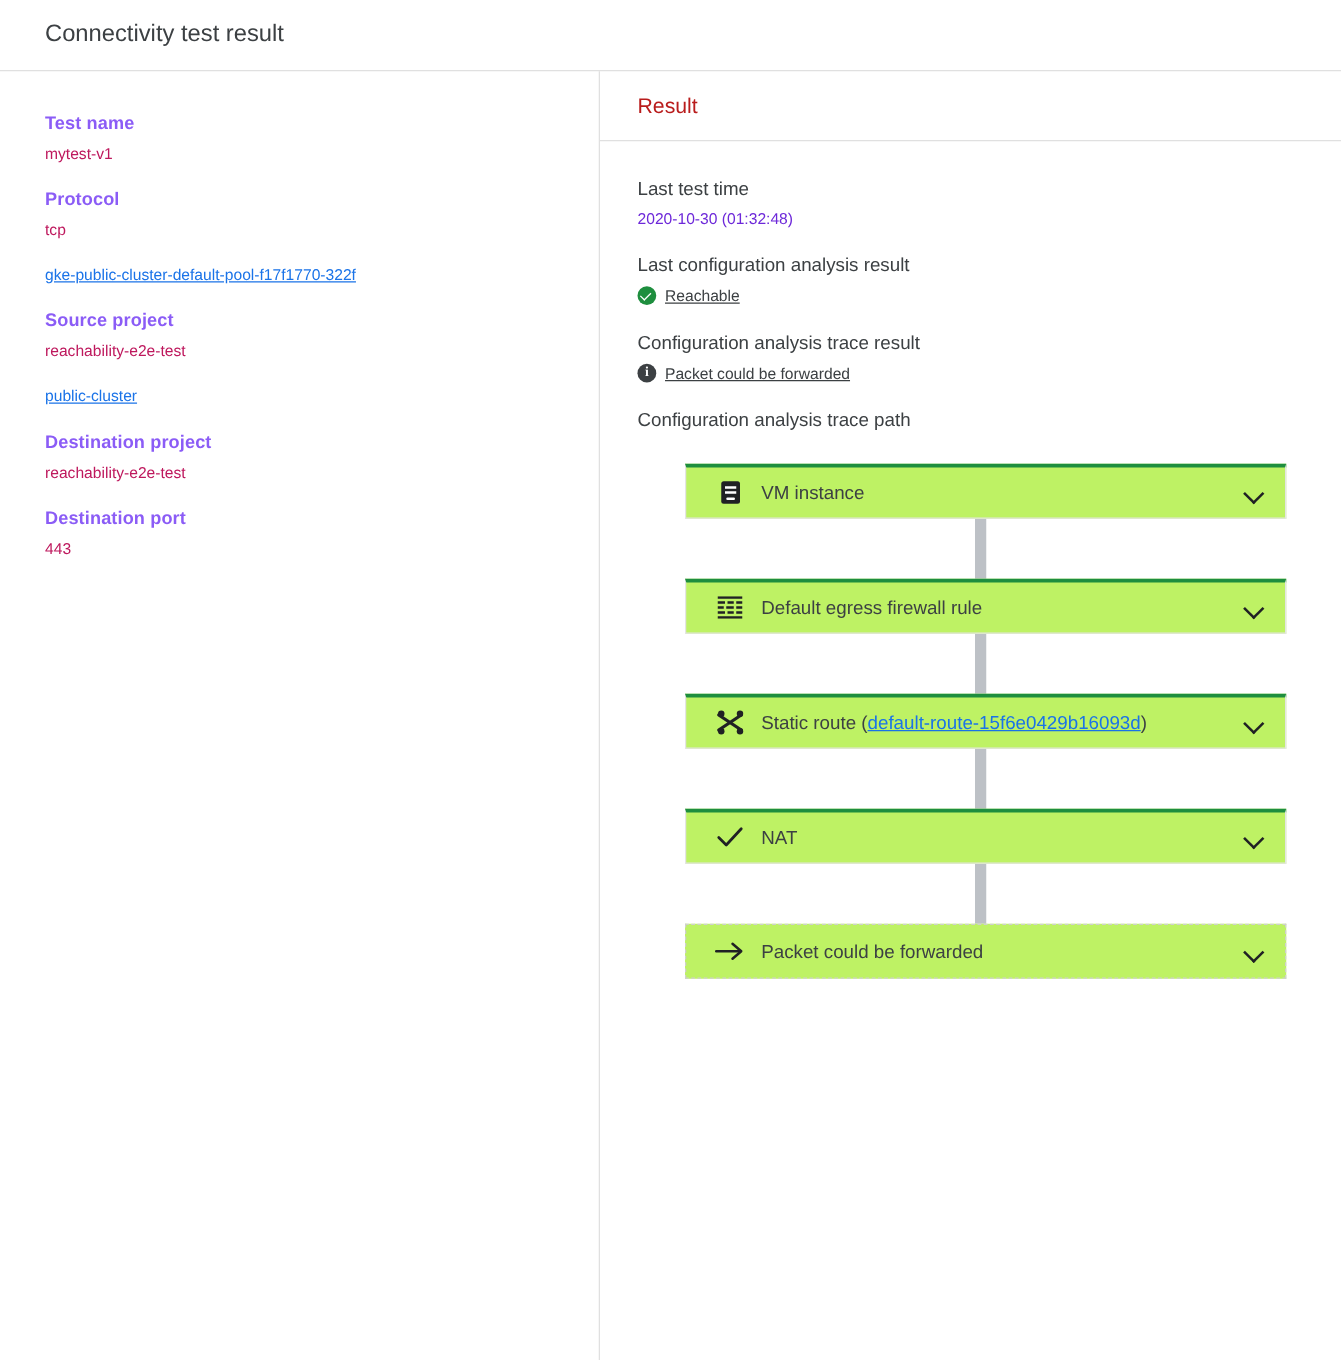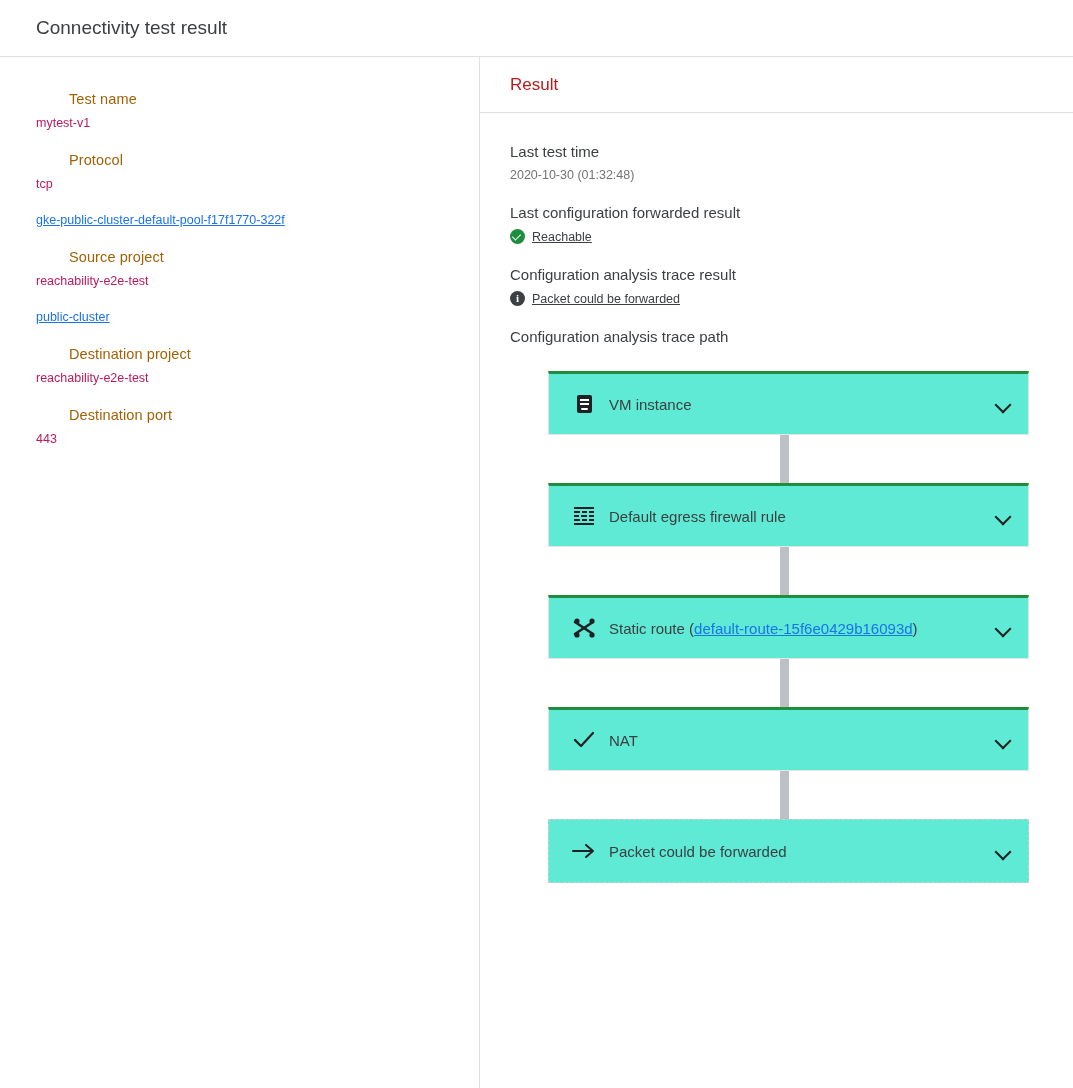--- a/index.html
+++ b/index.html
@@ -35,25 +35,24 @@
   }
   .left-pane {
     width: 480px;
     padding: 34px 36px 0 36px;
     border-right: 1px solid #e0e0e0;
     height: 100%;
   }
   .field { margin-bottom: 22px; }
   .field-label {
     font-size: 14.5px;
-    font-weight: normal;
-    color: #a16207;
+    font-weight: bold;
+    color: #8b5cf6;
     margin-bottom: 9px;
     letter-spacing: 0.1px;
-    margin-left: 33px;
   }
   .field-value {
     font-size: 12.5px;
     color: #be185d;
   }
   .field-value.link {
     color: #1a73e8;
     text-decoration: underline;
     cursor: pointer;
   }
@@ -77,21 +76,21 @@
     padding: 30px 30px 0 30px;
   }
   .sub-block { margin-bottom: 22px; }
   .sub-label {
     font-size: 15px;
     color: #3c4043;
     margin-bottom: 8px;
   }
   .sub-value {
     font-size: 12.5px;
-    color: #737373;
+    color: #6d28d9;
   }
   .status-line {
     display: flex;
     align-items: center;
     gap: 7px;
     font-size: 12.5px;
     color: #3c4043;
     text-decoration: underline;
   }
   .icon-check-circle {
@@ -124,24 +123,24 @@
   }
   
   .trace {
     margin-top: 26px;
     position: relative;
     padding-left: 38px;
   }
   .trace-node {
     position: relative;
     width: 481px;
-    background: #5eead4;
+    background: #bef264;
     border: 1px solid #e4e4e4;
     border-top: 3px solid #1e8e3e;
-    height: 64px;
+    height: 44px;
     display: flex;
     align-items: center;
     padding: 0 16px 0 20px;
     z-index: 2;
     justify-content: center;
   }
   .trace-node.dashed {
     border: 1px dashed #cfcfcf;
     border-top: 1px dashed #cfcfcf;
   }
@@ -243,21 +242,21 @@
       </div>
 
       <div class="result-body">
 
         <div class="sub-block">
           <div class="sub-label">Last test time</div>
           <div class="sub-value">2020-10-30 (01:32:48)</div>
         </div>
 
         <div class="sub-block">
-          <div class="sub-label">Last configuration forwarded result</div>
+          <div class="sub-label">Last configuration analysis result</div>
           <div class="status-line">
             <span class="icon-check-circle"></span>
             <span>Reachable</span>
           </div>
         </div>
 
         <div class="sub-block">
           <div class="sub-label">Configuration analysis trace result</div>
           <div class="status-line">
             <span class="icon-info-circle">i</span>

